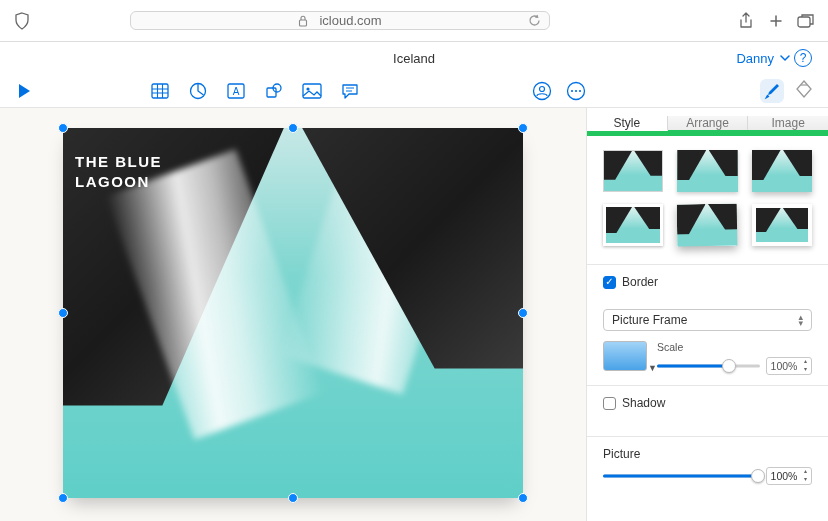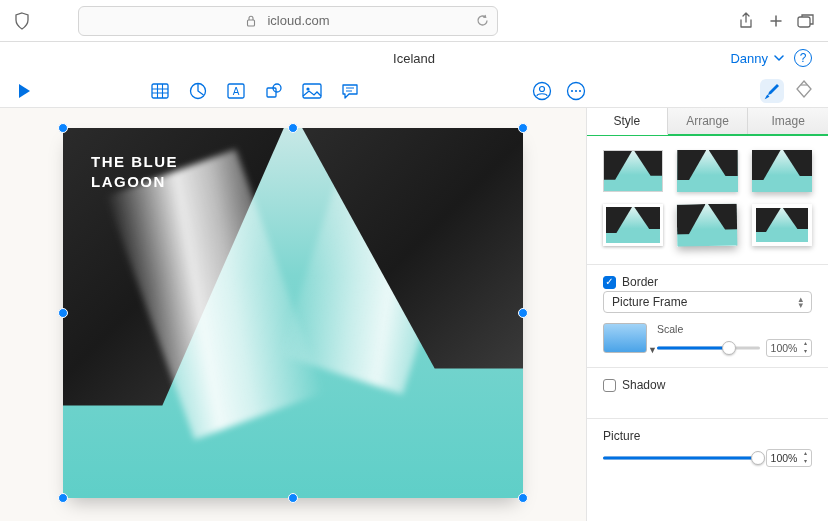--- a/index.html
+++ b/index.html
@@ -1,21 +1,21 @@
 <!DOCTYPE html>
 <html><head>
 <meta charset="utf-8">
 <style>
   * { box-sizing: border-box; margin: 0; padding: 0; }
   body { font-family: -apple-system, BlinkMacSystemFont, "Helvetica Neue", sans-serif; font-size: 13px; color: #333; background: #fff; width: 828px; height: 521px; overflow: hidden; }
   
   
   .browser-bar { height: 42px; display: flex; align-items: center; padding: 0 12px; gap: 10px; border-bottom: 1px solid #ddd; }
   .shield { width: 16px; height: 18px; }
-  .addr { flex: 0 0 420px; margin-left: 36px; height: 30px; border: 1px solid #d5d5d5; border-radius: 6px; display: flex; align-items: center; justify-content: center; gap: 9px; background: #fafafa; color: #6b6b6b; font-size: 13px; position: relative; }
+  .addr { flex: 0 0 420px; margin-left: 88px; height: 19px; border: 1px solid #d5d5d5; border-radius: 6px; display: flex; align-items: center; justify-content: center; gap: 9px; background: #fafafa; color: #6b6b6b; font-size: 13px; position: relative; }
   .addr .lock { margin-right: 2px; }
   .refresh { position: absolute; right: 8px; color: #999; }
   .spacer { flex: 1; }
   .tb-icon { width: 20px; height: 20px; color: #666; display: flex; align-items: center; justify-content: center; cursor: pointer; }
   
   
   .doc-header { height: 32px; display: flex; align-items: center; padding: 0 16px; justify-content: space-between; }
   .doc-title { position: absolute; left: 50%; transform: translateX(-50%); font-size: 13px; color: #333; }
   .user-area { display: flex; align-items: center; gap: 6px; color: #0071e3; font-size: 13px; cursor: pointer; }
   .help-circle { width: 18px; height: 18px; border: 1.5px solid #0071e3; border-radius: 50%; display: flex; align-items: center; justify-content: center; color: #0071e3; font-size: 12px; }
@@ -33,48 +33,48 @@
   
   .main { display: flex; height: 413px; }
   .canvas-area { flex: 1; background: #faf8f5; display: flex; align-items: flex-start; justify-content: center; padding-top: 20px; position: relative; }
   .slide { width: 460px; height: 370px; background: linear-gradient(180deg, #c7e8e6 0%, #7ed6d0 40%, #5fcfc8 100%); position: relative; box-shadow: 0 10px 18px -6px rgba(0,0,0,0.25); }
   .slide::before, .slide::after { content: ""; position: absolute; background: linear-gradient(135deg, #2b2b2b 0%, #1a1a1a 50%, #3a3a3a 100%); }
   .slide::before { top: 0; left: 0; width: 48%; height: 75%; clip-path: polygon(0 0, 100% 0, 45% 100%, 0 100%); }
   .slide::after { top: 0; right: 0; width: 48%; height: 65%; clip-path: polygon(0 0, 100% 0, 100% 100%, 60% 100%); }
   .slide-overlay { position: absolute; inset: 0; }
   .foam-left { position: absolute; top: 10%; left: 18%; width: 30%; height: 70%; background: linear-gradient(100deg, transparent 0%, rgba(255,255,255,0.9) 40%, rgba(255,255,255,0.7) 60%, transparent 100%); transform: rotate(-20deg); filter: blur(3px); }
   .foam-right { position: absolute; top: 8%; right: 18%; width: 28%; height: 60%; background: linear-gradient(260deg, transparent 0%, rgba(255,255,255,0.85) 40%, rgba(255,255,255,0.6) 60%, transparent 100%); transform: rotate(18deg); filter: blur(3px); }
-  .slide-text { position: absolute; top: 24px; left: 28px; color: #fff; font-size: 15px; font-weight: 600; letter-spacing: 1.5px; line-height: 1.35; z-index: 3; white-space: pre-line; }
+  .slide-text { position: absolute; top: 24px; left: 12px; color: #fff; font-size: 15px; font-weight: 600; letter-spacing: 1.5px; line-height: 1.35; z-index: 3; white-space: pre-line; }
   .handle { position: absolute; width: 10px; height: 10px; background: #0a84ff; border: 1px solid #fff; border-radius: 50%; z-index: 5; }
   .h-tl { top: -5px; left: -5px; } .h-tc { top: -5px; left: 50%; margin-left: -5px; } .h-tr { top: -5px; right: -5px; }
   .h-ml { top: 50%; left: -5px; margin-top: -5px; } .h-mr { top: 50%; right: -5px; margin-top: -5px; }
   .h-bl { bottom: -5px; left: -5px; } .h-bc { bottom: -5px; left: 50%; margin-left: -5px; } .h-br { bottom: -5px; right: -5px; }
   
   
   .sidebar { width: 242px; border-left: 1px solid #e4e4e4; background: #fff; display: flex; flex-direction: column; }
-  .side-tabs { display: flex; height: 28px; border-bottom: 2px solid #22c55e; }
+  .side-tabs { display: flex; height: 28px; border-bottom: 6px solid #22c55e; align-items: flex-end; }
   .side-tab { flex: 1; display: flex; align-items: center; justify-content: center; font-size: 12px; color: #777; background: linear-gradient(#f7f7f7, #ececec); border-right: 1px solid #d9d9d9; cursor: pointer; }
   .side-tab:last-child { border-right: none; }
   .side-tab.active { background: #fff; color: #333; border-bottom: 1px solid #fff; margin-bottom: -1px; }
   
   .style-thumbs { display: grid; grid-template-columns: repeat(3, 1fr); gap: 12px 14px; padding: 14px 16px 18px; border-bottom: 1px solid #e6e6e6; }
   .thumb { height: 42px; background: linear-gradient(180deg, #dff3f1 0%, #7ed6d0 60%); position: relative; cursor: pointer; }
   .thumb::before, .thumb::after { content: ""; position: absolute; background: #222; }
   .thumb::before { top: 0; left: 0; width: 48%; height: 72%; clip-path: polygon(0 0, 100% 0, 40% 100%, 0 100%); }
   .thumb::after { top: 0; right: 0; width: 48%; height: 62%; clip-path: polygon(0 0, 100% 0, 100% 100%, 58% 100%); }
   .thumb.b1 { border: 1px solid #d4d4d4; }
   .thumb.b2 { box-shadow: 0 2px 4px rgba(0,0,0,0.2); }
   .thumb.b3 { box-shadow: 0 3px 6px rgba(0,0,0,0.25); }
   .thumb.b4 { border: 3px solid #fff; box-shadow: 0 1px 3px rgba(0,0,0,0.3); }
   .thumb.b5 { box-shadow: 0 4px 8px rgba(0,0,0,0.3); transform: rotate(-1deg); }
   .thumb.b6 { border: 4px solid #fefefe; box-shadow: 0 2px 5px rgba(0,0,0,0.25); }
   
   .section { padding: 10px 16px; border-bottom: 1px solid #e6e6e6; font-size: 12px; }
   .section.no-border { border-bottom: none; }
-  .chk-row { display: flex; align-items: center; gap: 6px; margin-bottom: 2px; }
+  .chk-row { display: flex; align-items: center; gap: 6px; margin-bottom: 20px; }
   .chk { width: 13px; height: 13px; border: 1px solid #888; border-radius: 3px; display: flex; align-items: center; justify-content: center; background: #fff; }
   .chk.checked { background: #0071e3; border-color: #0071e3; }
   .chk.checked::after { content: "✓"; color: #fff; font-size: 10px; line-height: 1; }
   .select { border: 1px solid #c9c9c9; border-radius: 4px; height: 22px; display: flex; align-items: center; padding: 0 8px; justify-content: space-between; background: #fff; cursor: pointer; font-size: 12px; margin-bottom: 10px; }
   .border-ctl { display: flex; gap: 10px; align-items: flex-start; }
   .swatch-wrap { position: relative; }
   .swatch { width: 44px; height: 30px; background: linear-gradient(180deg, #a1d3f7 0%, #4aa3e8 100%); border: 1px solid #bbb; border-radius: 3px; }
   .swatch-caret { position: absolute; right: -10px; bottom: -2px; font-size: 9px; color: #555; }
   .scale-col { flex: 1; font-size: 10.5px; color: #555; }
   .slider-row { display: flex; align-items: center; gap: 6px; margin-top: 4px; }
@@ -130,21 +130,21 @@
     <svg width="18" height="16" viewBox="0 0 18 16">
         <rect x="1" y="4" width="12" height="10" rx="2" fill="none" stroke="#666" stroke-width="1.3"></rect>
         <path d="M5 4 V2 H16 V11 H13" fill="none" stroke="#666" stroke-width="1.3"></path>
       </svg>
   </div>
 </div>
 
 <div class="doc-header">
   <div></div>
   <div class="doc-title">Iceland</div>
-  <div style="display:flex; align-items:center; gap:10px;margin-left:24px;">
+  <div style="display:flex; align-items:center; gap:4px;margin-left:24px;">
     <div class="user-area">
       <span>Danny</span>
       <span>
         <svg width="10" height="6" viewBox="0 0 10 6">
             <path d="M1 1 L5 5 L9 1" fill="none" stroke="#0071e3" stroke-width="1.5" stroke-linecap="round" stroke-linejoin="round"></path>
           </svg>
       </span>
     </div>
     <div class="help-circle">?</div>
   </div>

